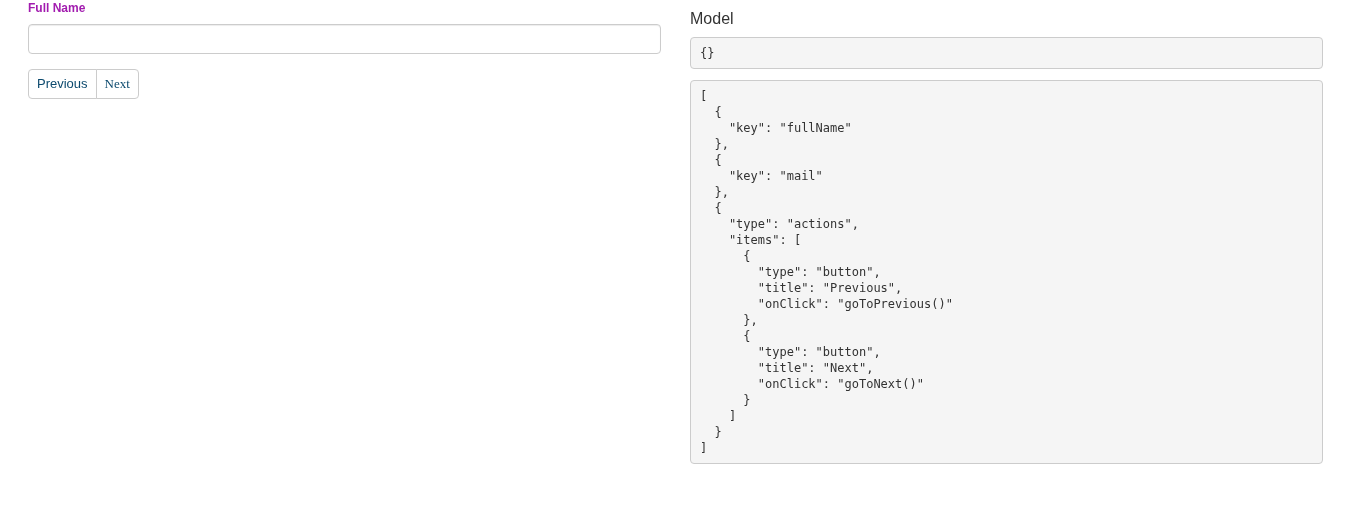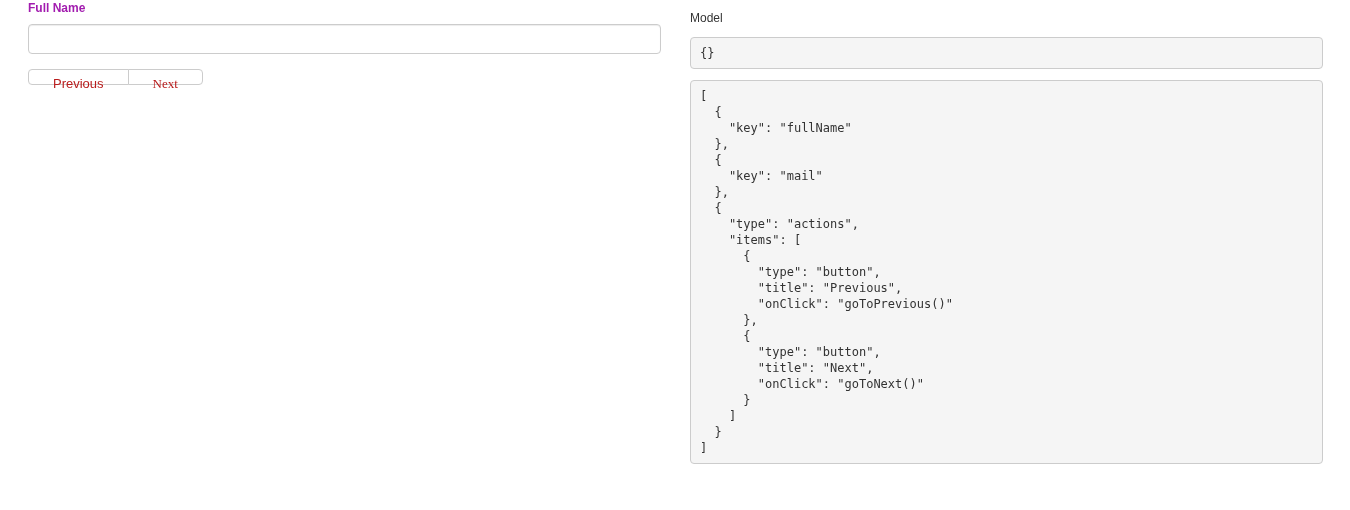--- a/index.html
+++ b/index.html
@@ -50,34 +50,34 @@
     border: 1px solid #cccccc;
     border-radius: 4px;
     box-shadow: inset 0 1px 1px rgba(0,0,0,0.075);
     outline: none;
   }
   .btn-group {
     display: inline-flex;
     margin-top: 0;
   }
   .btn {
-    height: 16px;
-    padding: 6px 24px;
+    height: 30px;
+    padding: 6px 8px;
     font-size: 13px;
     font-family: "Liberation Sans", sans-serif;
     line-height: 1.3;
-    color: #b91c1c;
+    color: #0c4a6e;
     background: #ffffff;
     border: 1px solid #cccccc;
     cursor: pointer;
   }
   .btn-group .btn:first-child { border-radius: 4px 0 0 4px; }
   .btn-group .btn:last-child  { border-radius: 0 4px 4px 0; margin-left: -1px; font-family: Liberation Serif, serif; }
   h4.panel-heading {
-    font-size: 12px;
+    font-size: 16px;
     font-weight: 400;
     line-height: 17px;
     margin: 10px 0 10px 0;
     color: #333333;
   }
   pre.code-block {
     background: #f5f5f5;
     border: 1px solid #cccccc;
     border-radius: 4px;
     padding: 7px 9px;

